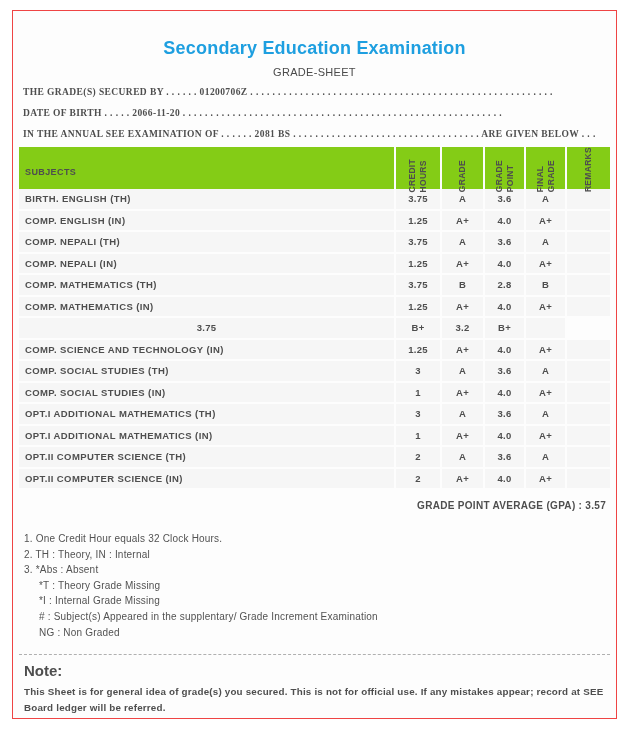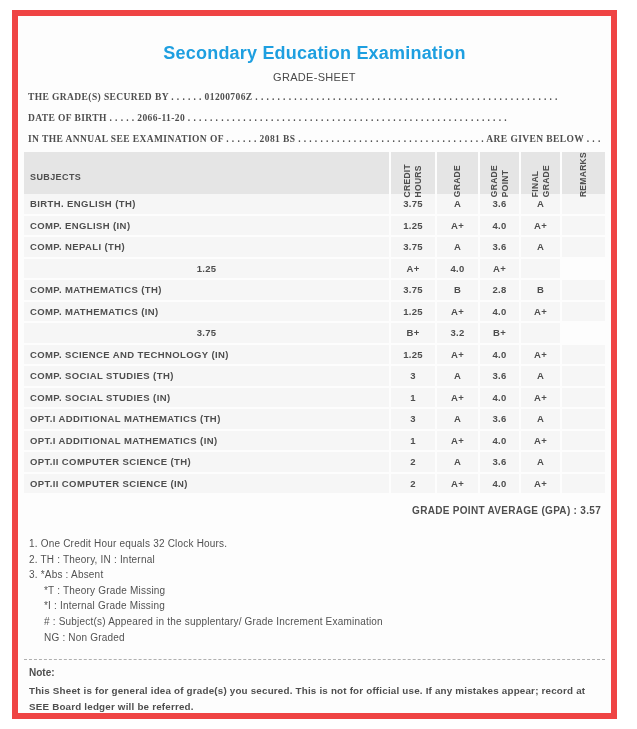--- a/index.html
+++ b/index.html
@@ -3,21 +3,21 @@
 <meta charset="utf-8">
 <style>
   * { margin: 0; padding: 0; box-sizing: border-box; }
   html, body { background: #ffffff; font-family: "Liberation Sans", sans-serif; }
   body { width: 637px; }
 
   .card {
     margin: 10px 20px 10px 12px;
     width: 605px;
     height: 709px;
-    border: 6px solid #ef4444;
+    border: 1px solid #ef4444;
     background: #fdfdfd;
     padding: 0 6px;
   }
 
   .page-title {
     margin-top: 27px;
     text-align: center;
     font-size: 18px;
     font-weight: 600;
     letter-spacing: .2px;
@@ -46,21 +46,21 @@
   }
 
   .thead, .trow {
     display: grid;
     grid-template-columns: 1fr 44px 41px 39px 39px 43px;
     gap: 2px;
     margin-top: 2px;
   }
   .thead { height: 40px; }
   .th {
-    background: #e5e5e5;
+    background: #84cc16;
     display: flex;
     align-items: flex-end;
     justify-content: center;
   }
   .th-sub {
     justify-content: flex-start;
     align-items: center;
     padding-left: 6px;
     font-size: 9px;
     font-weight: bold;
@@ -114,21 +114,21 @@
     font-weight: normal;
     letter-spacing: .2px;
     line-height: 15.6px;
     color: #525252;
   }
   .fn.indent { padding-left: 15px; }
 
   .dashed { border-top: 1px dashed #b0b0b0; margin-top: 14px; }
 
   .note { margin-top: 7px; padding-left: 5px; }
-  .note-label { font-size: 10px; font-weight: bold; color: #4e4e4e; }
+  .note-label { font-size: 15px; font-weight: bold; color: #4e4e4e; }
   .note-text {
     margin-top: 5px;
     font-size: 9.8px;
     font-weight: bold;
     letter-spacing: .2px;
     line-height: 16px;
     color: #4e4e4e;
     max-width: 595px;
   }
 </style>
@@ -191,20 +191,21 @@
       <div class="trow">
         <div class="td td-sub">COMP. NEPALI (TH)</div>
         <div class="td">3.75</div>
         <div class="td">A</div>
         <div class="td">3.6</div>
         <div class="td">A</div>
         <div class="td"></div>
       </div>
 
       <div class="trow">
+        <div class="td td-sub">COMP. NEPALI (IN)</div>
         <div class="td">1.25</div>
         <div class="td">A+</div>
         <div class="td">4.0</div>
         <div class="td">A+</div>
         <div class="td"></div>
       </div>
 
       <div class="trow">
         <div class="td td-sub">COMP. MATHEMATICS (TH)</div>
         <div class="td">3.75</div>

